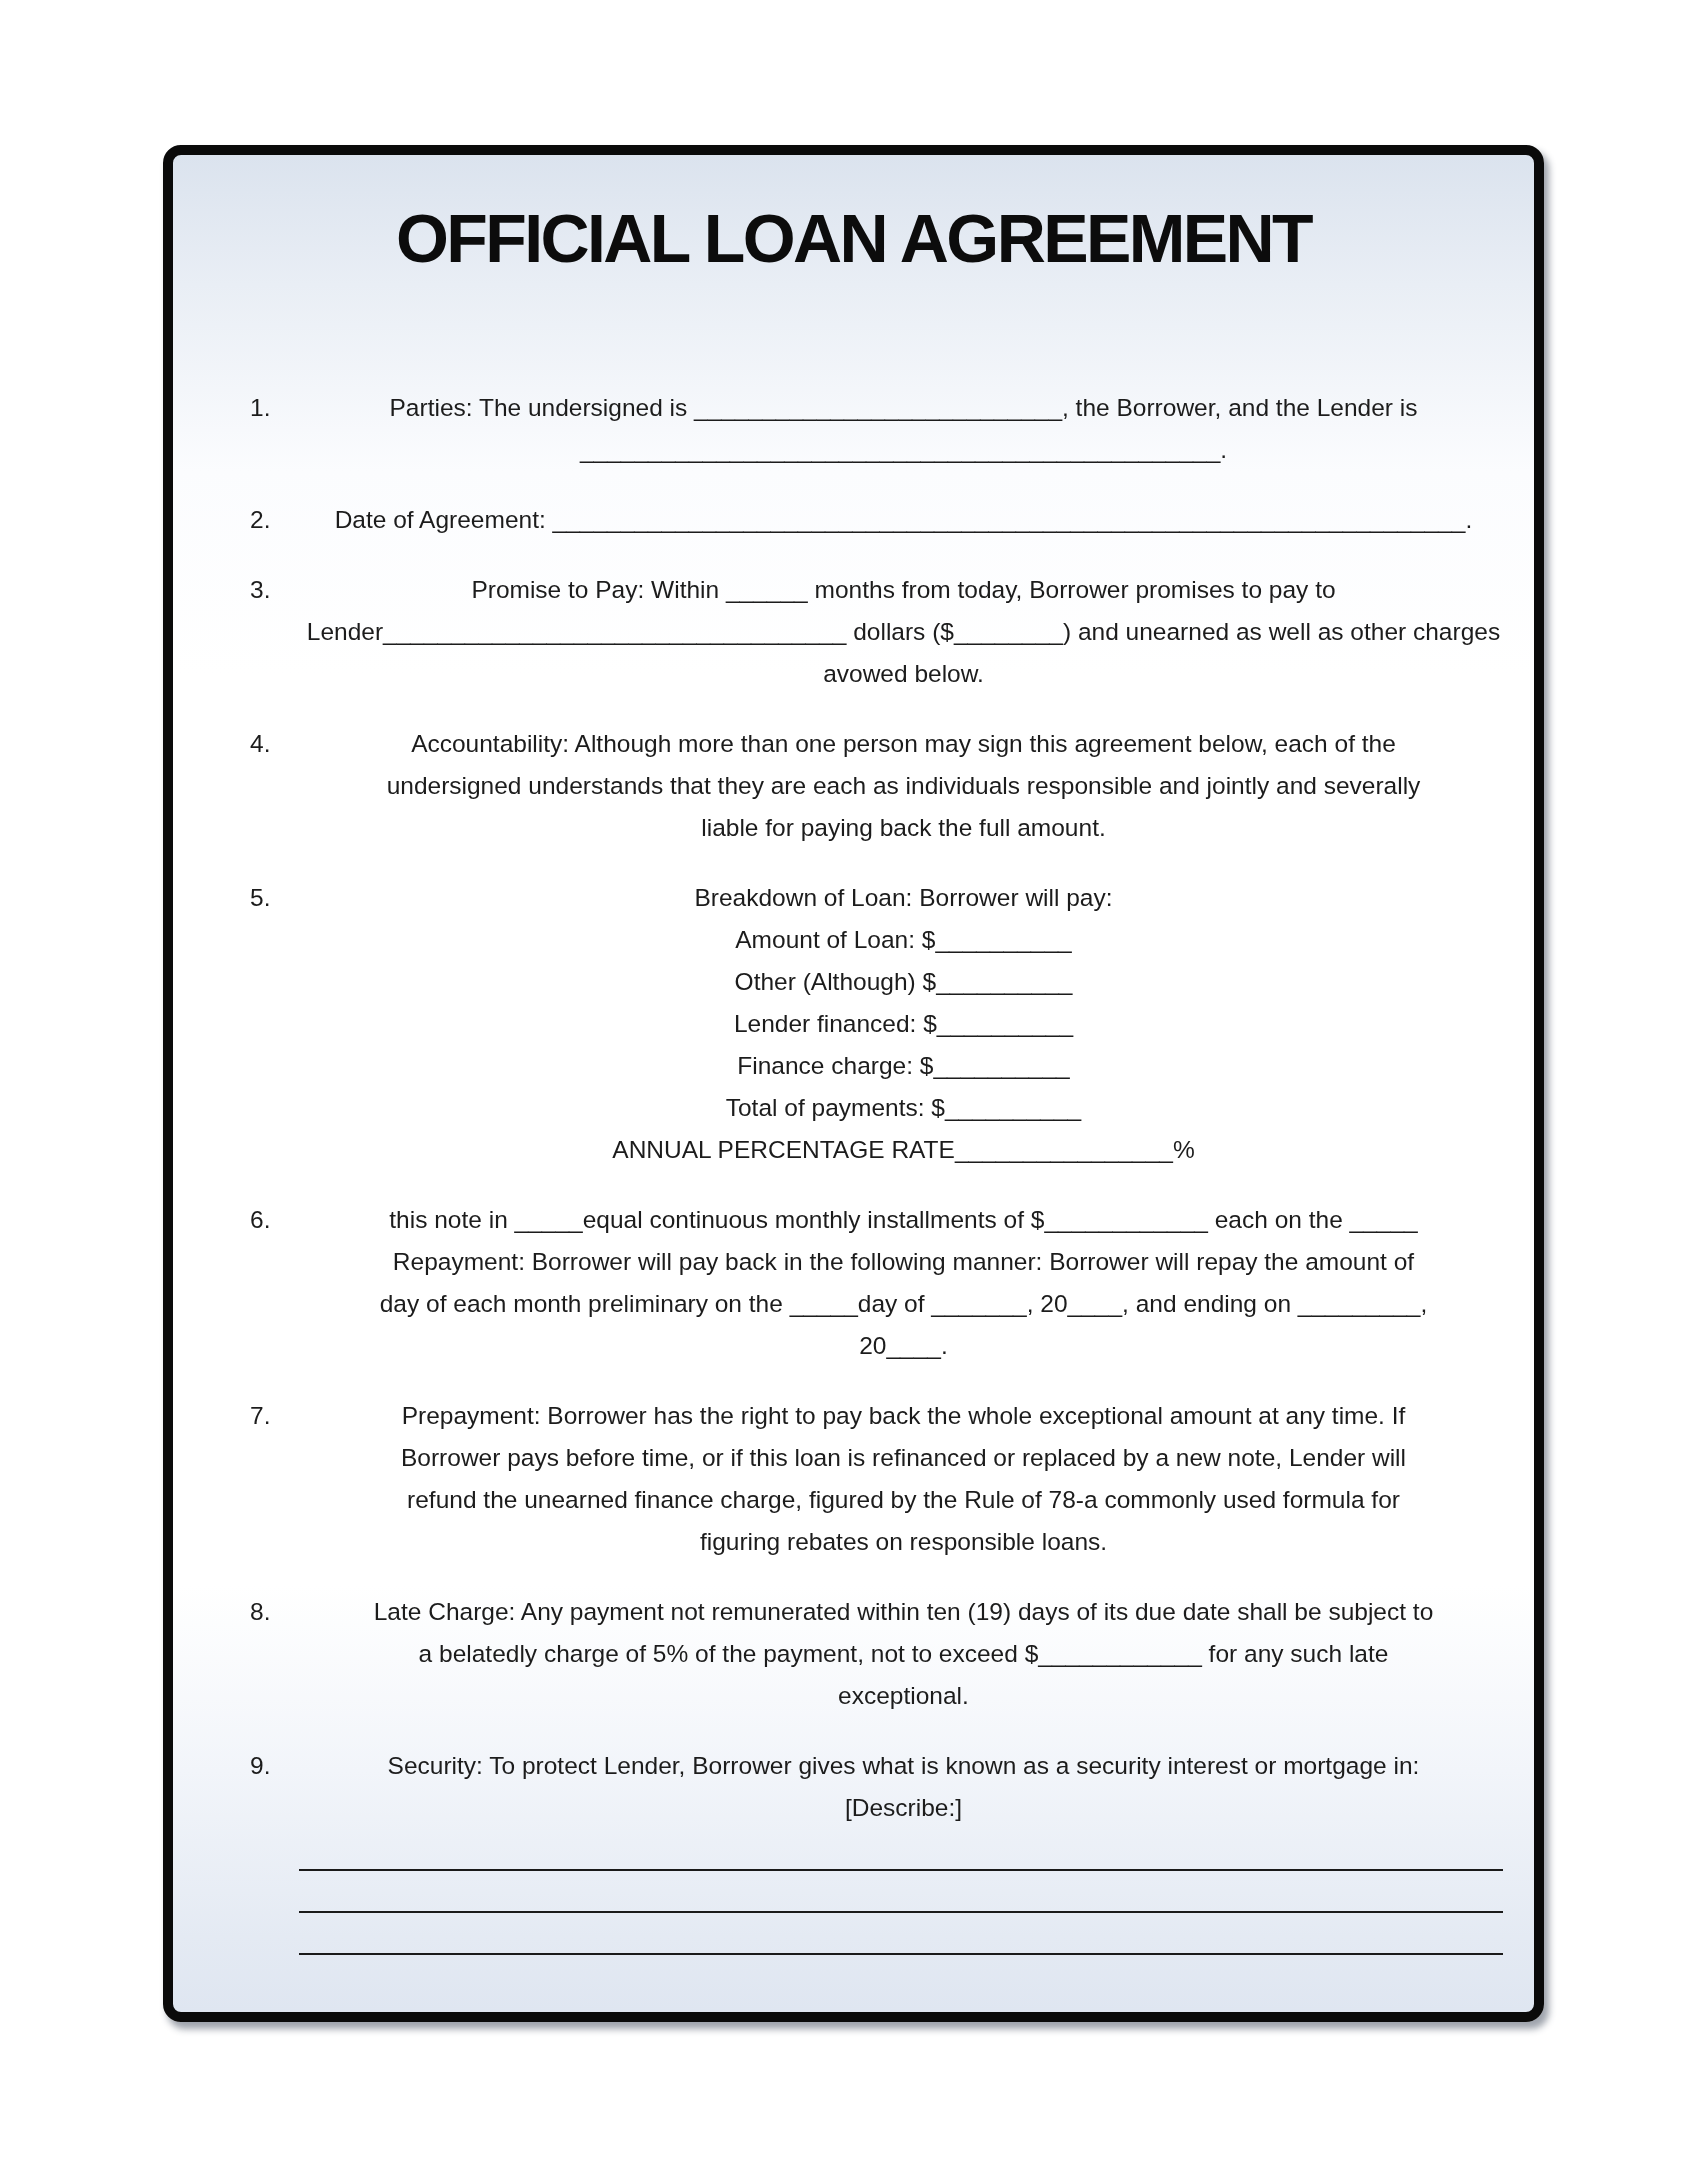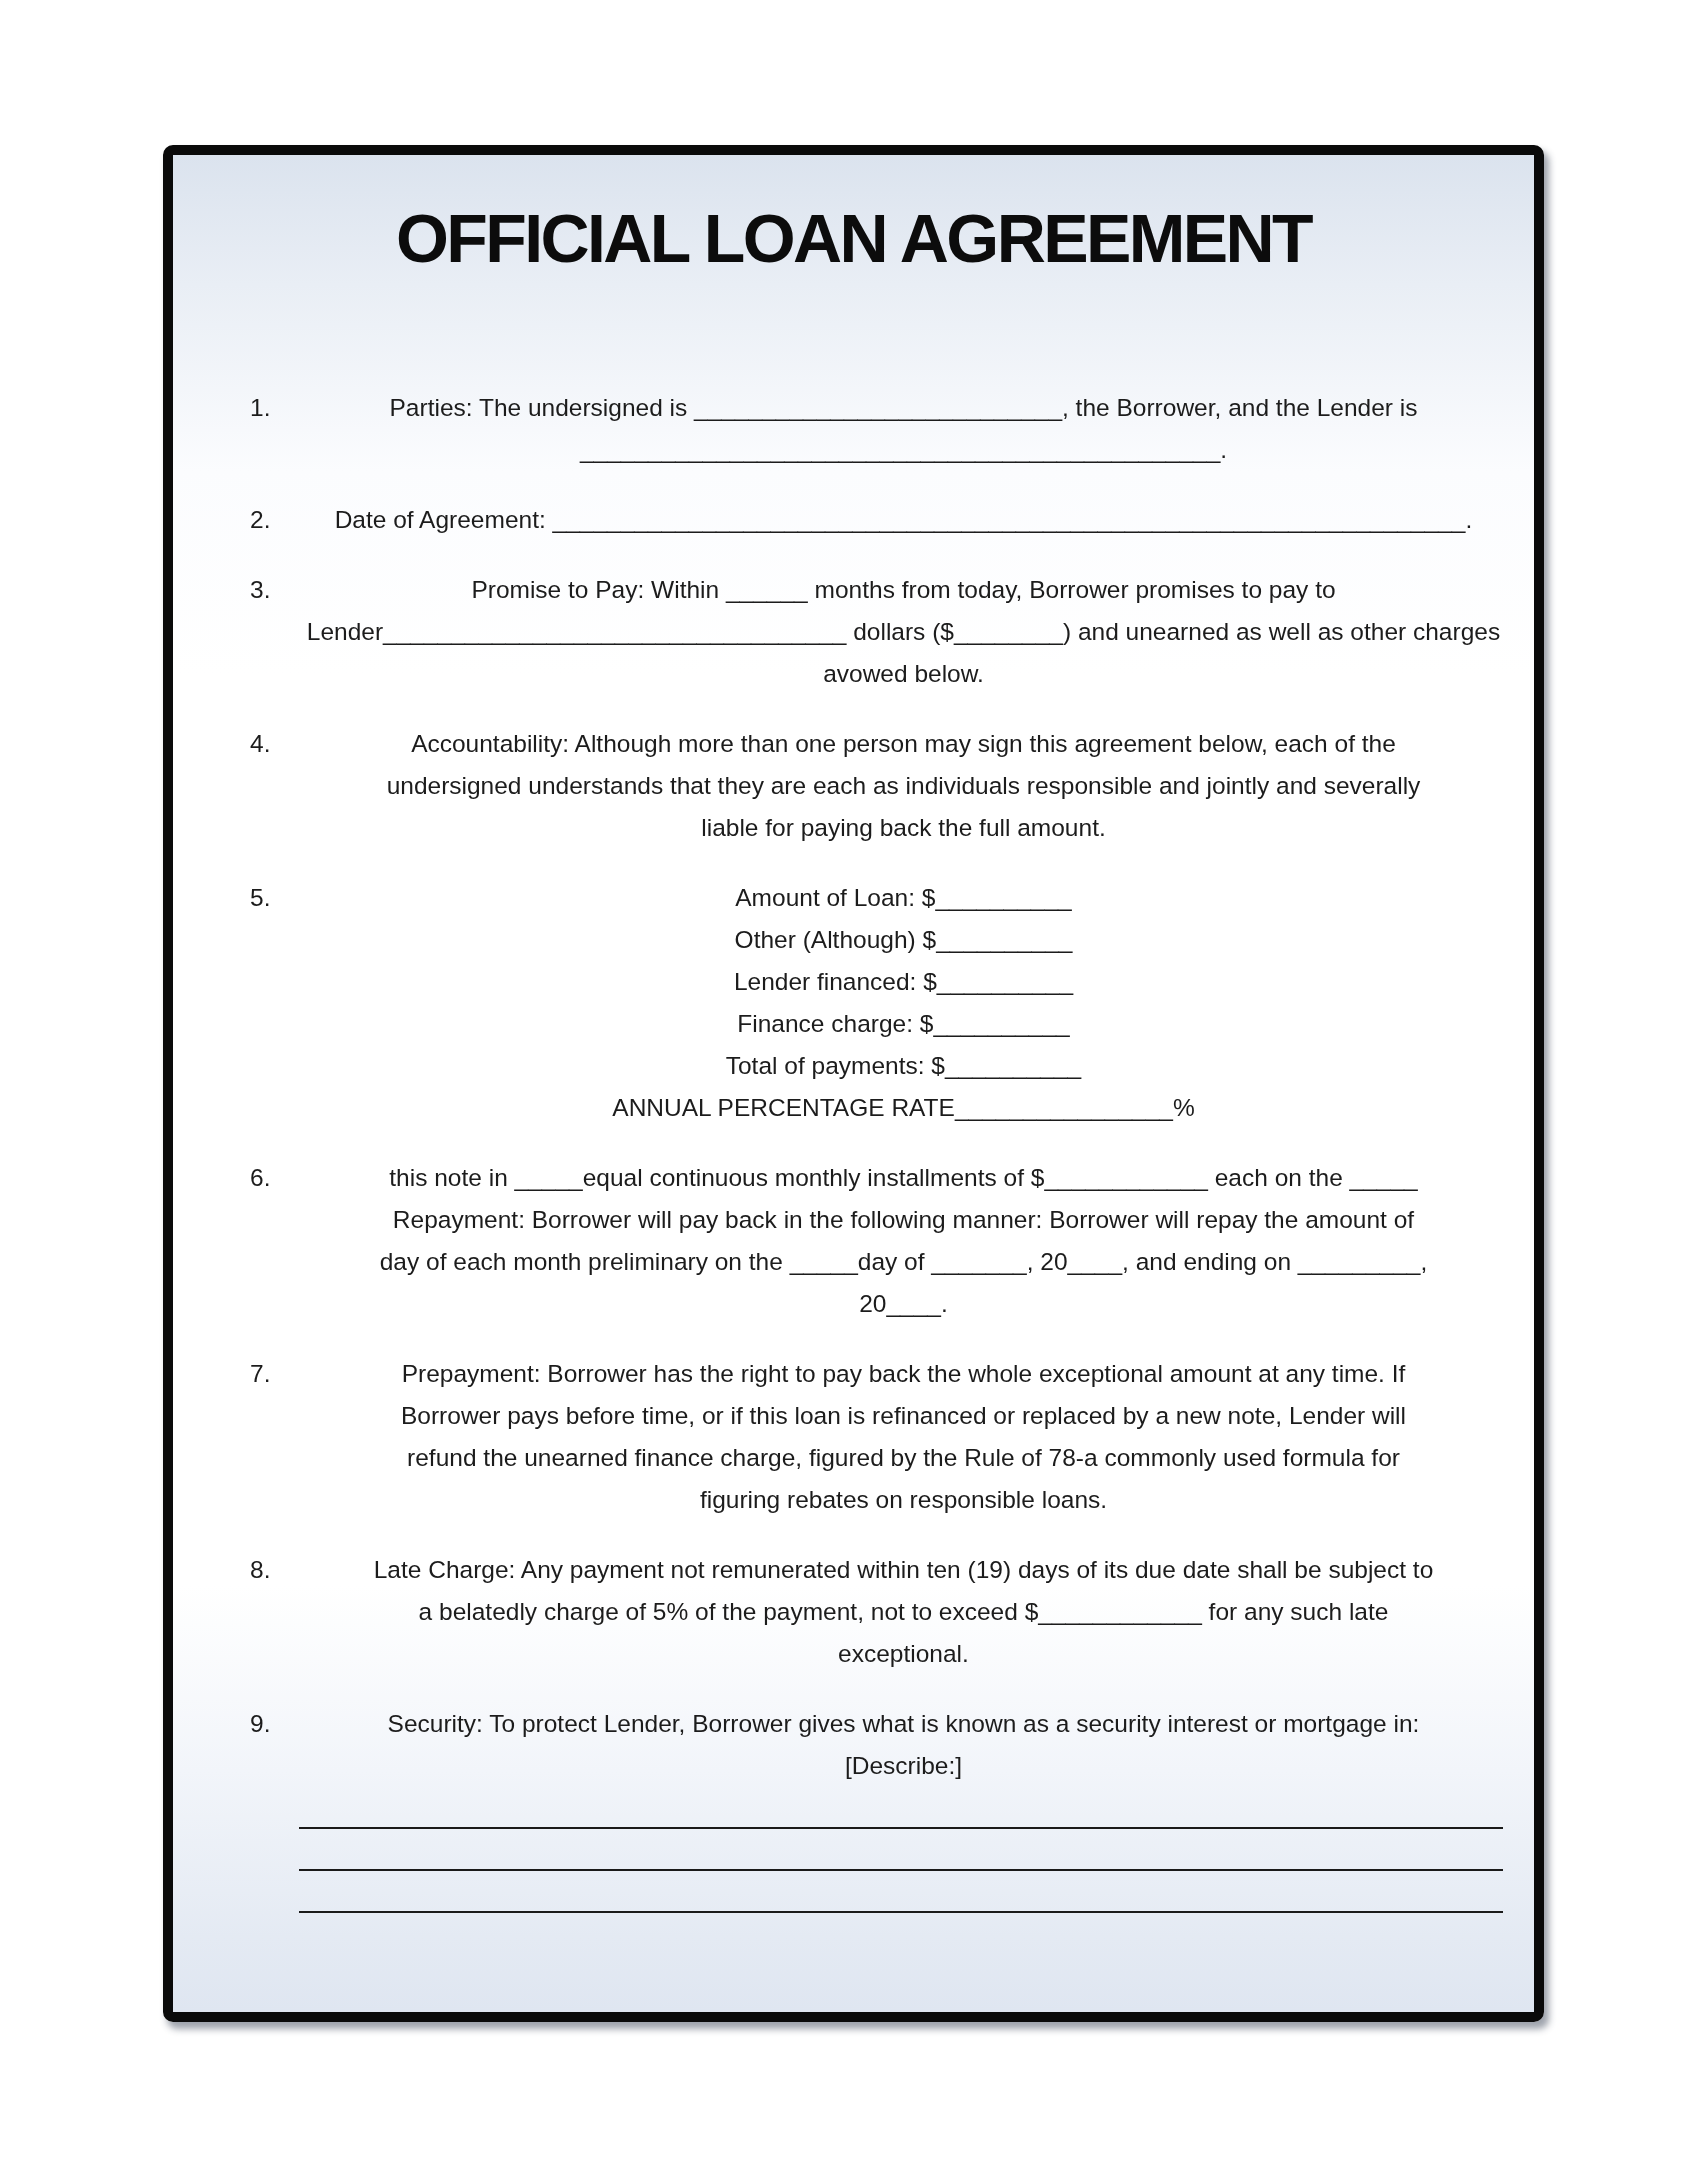--- a/index.html
+++ b/index.html
@@ -18,21 +18,21 @@
     background: #ffffff;
   }
   .page-frame {
     position: absolute;
     left: 163px;
     top: 145px;
     width: 1381px;
     height: 1877px;
     box-sizing: border-box;
     border: 10.5px solid #0a0a0a;
-    border-radius: 10px;
+    border-radius: 18px;
     background: linear-gradient(180deg,
       #dbe3ee 0%,
       #e9eef5 7%,
       #fbfcfe 17%,
       #ffffff 28%,
       #ffffff 77%,
       #f2f5fa 87%,
       #e4eaf3 96%,
       #dfe6f1 100%);
     box-shadow: 4.4px 6.1px 7.9px rgba(40, 50, 70, 0.45);
@@ -111,20 +111,21 @@
           <div class="num">4.</div>
           <div class="body">
             <div class="line">Accountability: Although more than one person may sign this agreement below, each of the</div>
             <div class="line">undersigned understands that they are each as individuals responsible and jointly and severally</div>
             <div class="line">liable for paying back the full amount.</div>
           </div>
         </div>
         <div class="item">
           <div class="num">5.</div>
           <div class="body">
+            <div class="line">Breakdown of Loan: Borrower will pay:</div>
             <div class="line">Amount of Loan: $__________</div>
             <div class="line">Other (Although) $__________</div>
             <div class="line">Lender financed: $__________</div>
             <div class="line">Finance charge: $__________</div>
             <div class="line">Total of payments: $__________</div>
             <div class="line">ANNUAL PERCENTAGE RATE________________%</div>
           </div>
         </div>
         <div class="item">
           <div class="num">6.</div>

